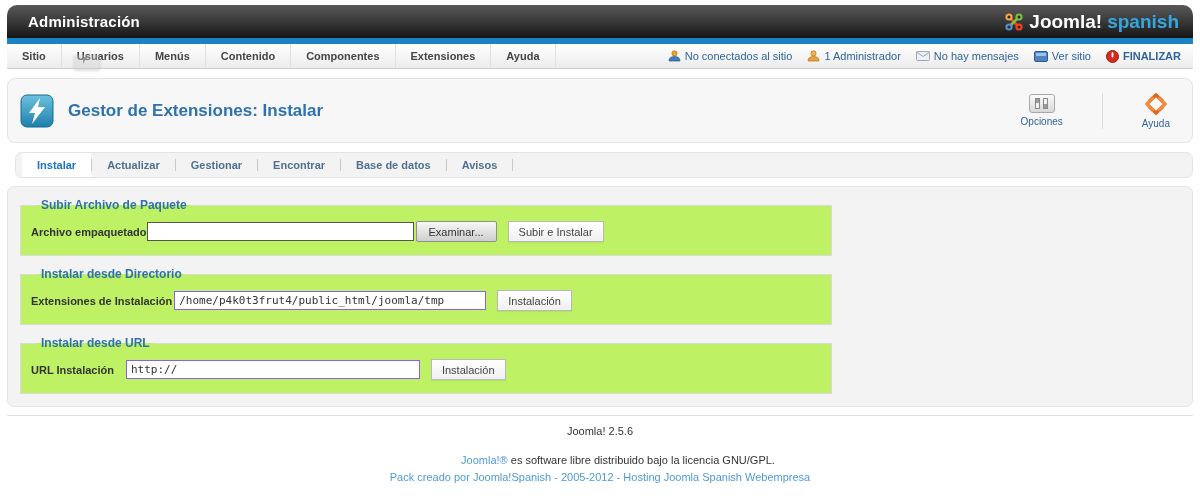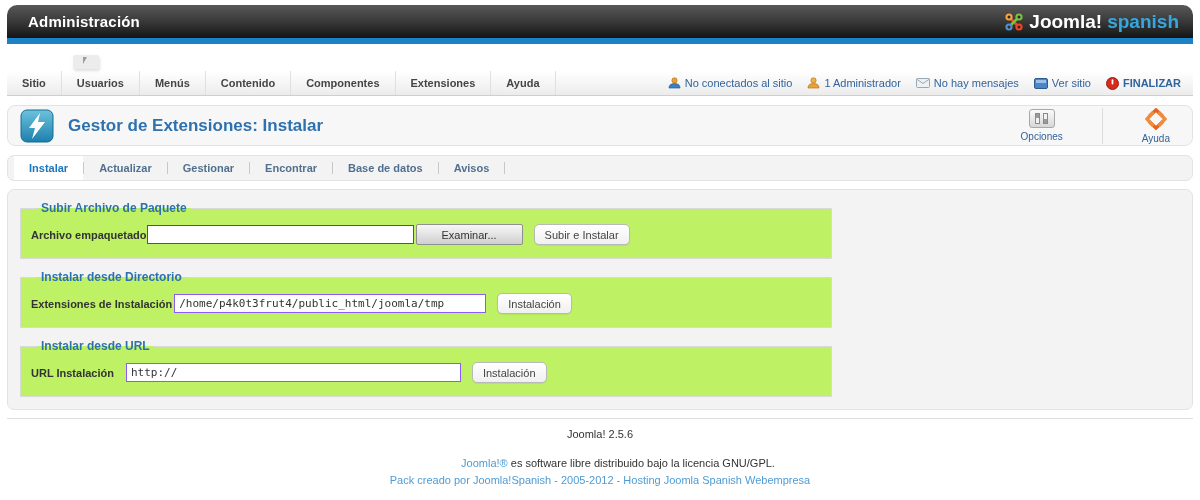--- a/index.html
+++ b/index.html
@@ -12,73 +12,73 @@
     display:flex; align-items:center; justify-content:space-between; padding:0 14px 0 21px; }
   .admin-title { color:#fff; font-size:15px; font-weight:bold; letter-spacing:.2px; }
   .brand { display:flex; align-items:center; gap:5px; }
   .brand-joomla { color:#fff; font-size:19px; font-weight:bold; }
   .brand-spanish { color:#36a7de; font-size:19px; font-weight:bold; }
 
   .blue-strip { height:6px; background:#1b82c5; }
 
   
   .menubar { height:25px; background:linear-gradient(#ffffff, #ececec);
-    border-bottom:1px solid #cfcfcf; display:flex; align-items:stretch; justify-content:space-between;margin-top:27px; }
+    border-bottom:1px solid #cfcfcf; display:flex; align-items:stretch; justify-content:space-between; }
   .menu-left { display:flex; }
   .menu-item { display:flex; align-items:center; padding:0 15px; font-size:11px; font-weight:bold;
     color:#454545; border-right:1px solid #e0e0e0; cursor:pointer; }
   .status-right { display:flex; align-items:center; gap:15px; padding-right:12px; }
   .status-item { display:flex; align-items:center; gap:4px; font-size:11px; color:#31639c; cursor:pointer; }
   .status-item.bold { font-weight:bold; }
   .cursor-artifact { position:absolute; left:66px; top:50px; width:26px; height:14px;
     background:rgba(200,200,200,.35); border-radius:2px; box-shadow:1px 2px 3px rgba(150,150,150,.3); }
   .cursor-artifact::after { content:""; position:absolute; left:10px; top:2px; width:0; height:0;
     border-left:4px solid rgba(90,90,90,.55); border-bottom:7px solid transparent; }
 
   
-  .title-box { margin-top:9px; height:41px; background:#f7f7f7; border:1px solid #e3e3e3;
+  .title-box { margin-top:9px; height:65px; background:#f7f7f7; border:1px solid #e3e3e3;
     border-radius:8px; display:flex; align-items:center; justify-content:space-between; padding:0 10px 0 12px; }
   .title-left { display:flex; align-items:center; gap:14px; }
   .bolt-badge { width:34px; height:34px; }
   .page-title { font-size:17px; font-weight:bold; color:#2d72ae; }
   .toolbar { display:flex; align-items:stretch;gap:25px; }
   .tool-btn { display:flex; flex-direction:column; align-items:center; justify-content:center;
     gap:3px; padding:4px 12px; cursor:pointer; }
   .tool-label { font-size:10px; color:#31639c; }
   .tool-sep { width:1px; background:#ddd; margin:4px 2px; }
   .opt-icon { width:26px; height:19px; border:1px solid #a9a9a9; border-radius:3px;
     background:linear-gradient(#fbfbfb,#d7d7d7); display:flex; align-items:center; justify-content:center; gap:3px; }
   .opt-icon i { display:block; width:5px; height:11px; border:1px solid #8a8a8a; background:#f2f2f2; position:relative; }
   .opt-icon i::after { content:""; position:absolute; left:0; right:0; height:4px; background:#9a9a9a; }
   .opt-icon i.a::after { top:0; } .opt-icon i.b::after { bottom:0; }
 
   
   .tab-strip { margin-top:9px; height:26px; background:#f3f3f3; border:1px solid #e3e3e3;
-    border-radius:7px; display:flex; align-items:stretch; overflow:hidden; padding-left:6px; }
+    border-radius:7px; display:flex; align-items:stretch; overflow:hidden; padding-left:6px;margin-left:8px; }
   .tab { display:flex; align-items:center; padding:0 15px; font-size:11px; font-weight:bold;
     color:#51708f; cursor:pointer; }
   .tab.active { background:#fff; color:#1b74be; }
   .tab-sep { width:1px; height:12px; background:#c8c8c8; align-self:center; }
 
   
   .main-box { margin-top:8px; background:#f3f3f3; border:1px solid #e3e3e3; border-radius:7px;
     padding:11px 10px 10px 10px; }
   fieldset { width:812px; background:#bef264; border:1px solid #d9d9d9; margin:0 12px 11px 2px;
     padding:6px 10px 13px 10px; }
   fieldset:last-child { margin-bottom:2px; }
   legend { font-size:12px; font-weight:bold; color:#2d72ae; margin-left:6px; padding:0 4px; }
   .frow { display:flex; align-items:center; margin-top:3px; }
   .flabel { font-size:11px; font-weight:bold; color:#333; white-space:nowrap; }
   .txt { height:19px; border:1px solid #8b5cf6; background:#fff; font-family:"DejaVu Sans Mono", monospace;
     font-size:11px; color:#333; padding:0 4px; }
   .file-txt { width:267px; height:19px; border:1px solid #555; font-size:11px; padding:0 3px; }
-  .btn-native { height:21px; margin-left:2px; padding:0 25px; font-size:11px; color:#333;
+  .btn-native { height:21px; margin-left:2px; padding:0 12px; font-size:11px; color:#333;
     background:linear-gradient(#f7f7f7,#cfcfcf); border:1px solid #8f8f8f; border-radius:2px; cursor:pointer; }
   .btn { height:21px; margin-left:11px; padding:0 10px; font-size:11px; color:#444;
-    background:linear-gradient(#ffffff,#f0f0f0); border:1px solid #b9b9b9; border-radius:5px;
+    background:linear-gradient(#ffffff,#f0f0f0); border:1px solid #b9b9b9; border-radius:0;
     box-shadow:0 1px 1px rgba(0,0,0,.06); cursor:pointer; }
 
   
   .footer { margin-top:8px; border-top:1px solid #ddd; padding-top:9px; text-align:center; }
   .version { font-size:11px; color:#333; }
   .license { margin-top:17px; font-size:11px; color:#333; }
   .license a, .credits a { color:#4e9bd4; text-decoration:none; cursor:pointer;margin-left:36px; }
   .credits { margin-top:5px; font-size:11px; color:#4e9bd4; }
 </style>
 </head>
@@ -227,21 +227,21 @@
         <span class="flabel">Extensiones de Instalación</span>
         <input class="txt" type="text" style="width: 312px; margin-left: 2px;" value="/home/p4k0t3frut4/public_html/joomla/tmp">
         <button class="btn">Instalación</button>
       </div>
     </fieldset>
 
     <fieldset>
       <legend>Instalar desde URL</legend>
       <div class="frow">
         <span class="flabel">URL Instalación</span>
-        <input class="txt" type="text" style="width: 335px; margin-left: 12px;" value="http://">
+        <input class="txt" type="text" style="width: 294px; margin-left: 12px;" value="http://">
         <button class="btn">Instalación</button>
       </div>
     </fieldset>
 
   </div>
 
   <div class="footer">
     <div class="version">Joomla! 2.5.6</div>
     <div class="license">
       <a>Joomla!®</a><span> es software libre distribuido bajo la licencia GNU/GPL.</span>

